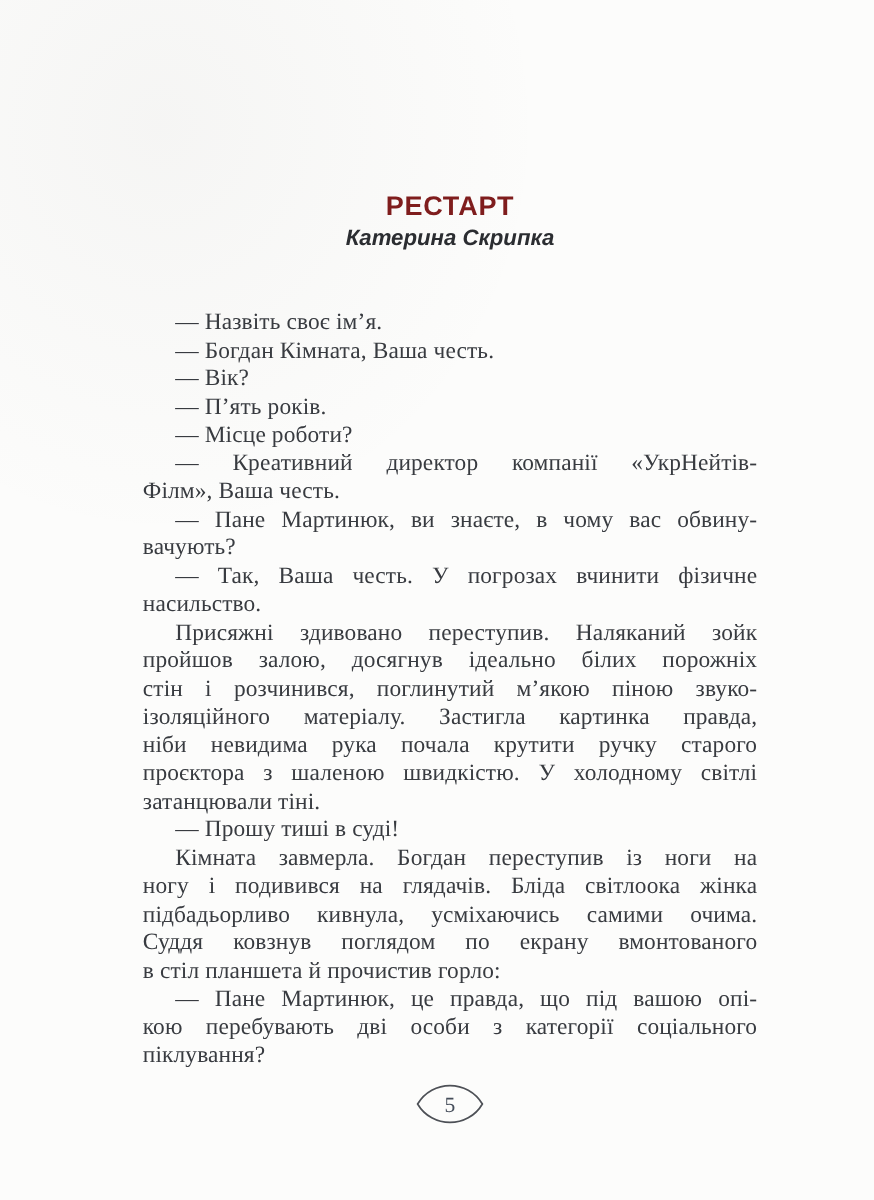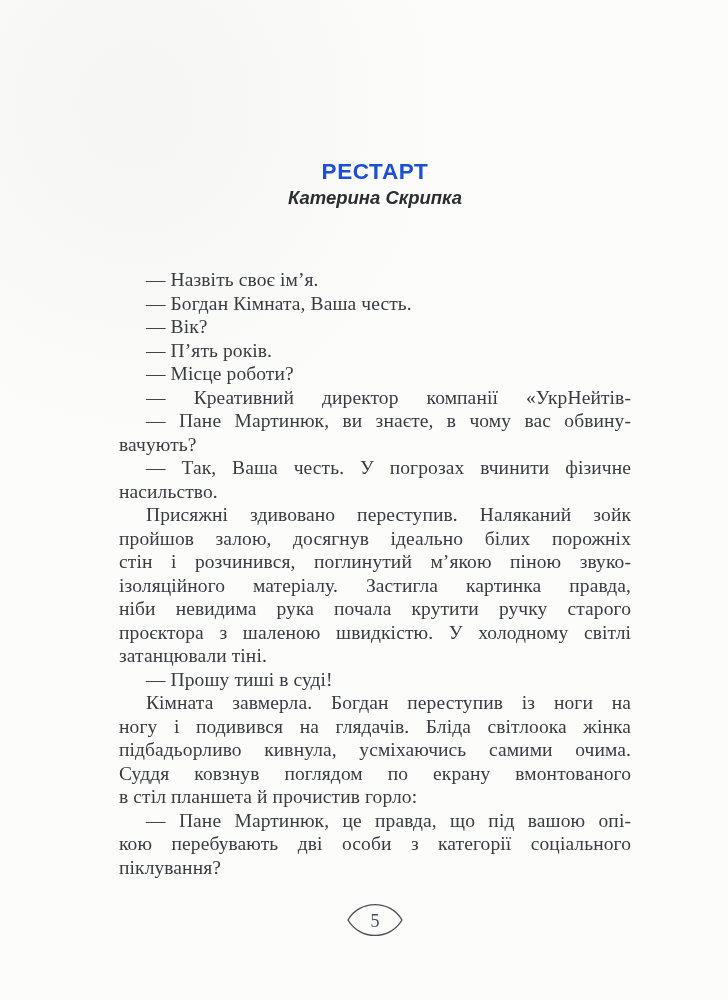--- a/index.html
+++ b/index.html
@@ -31,38 +31,38 @@
     top: 160px;
     left: 119px;
     width: 512px;
     margin: 0;
     text-align: center;
     font-family: "Liberation Sans", "DejaVu Sans", sans-serif;
     font-weight: bold;
     font-size: 22.5px;
     line-height: 24px;
     letter-spacing: 0.6px;
-    color: #1d4ed8;
+    color: #7f1d1d;
   }
   .story-author {
     position: absolute;
     top: 187px;
     left: 119px;
     width: 512px;
     text-align: center;
     font-family: "Liberation Sans", "DejaVu Sans", sans-serif;
     font-weight: bold;
     font-style: italic;
     font-size: 18.5px;
     line-height: 22px;
     color: #2b2d31;
   }
   .body-text {
     position: absolute;
-    top: 268px;
+    top: 257px;
     left: 119px;
     width: 512px;
     font-size: 19.5px;
     letter-spacing: 0.1px;
   }
   .line {
     height: 23.5px;
     line-height: 23.5px;
     overflow: hidden;
     text-align: left;
@@ -119,20 +119,21 @@
 
   <div class="story-author">Катерина Скрипка</div>
 
   <div class="body-text">
     <div class="line ind">— Назвіть своє ім’я.</div>
     <div class="line ind">— Богдан Кімната, Ваша честь.</div>
     <div class="line ind">— Вік?</div>
     <div class="line ind">— П’ять років.</div>
     <div class="line ind">— Місце роботи?</div>
     <div class="line ind just">— Креативний директор компанії «УкрНейтів-</div>
+    <div class="line">Філм», Ваша честь.</div>
     <div class="line ind just">— Пане Мартинюк, ви знаєте, в чому вас обвину-</div>
     <div class="line">вачують?</div>
     <div class="line ind just">— Так, Ваша честь. У погрозах вчинити фізичне</div>
     <div class="line">насильство.</div>
     <div class="line ind just">Присяжні здивовано переступив. Наляканий зойк</div>
     <div class="line just">пройшов залою, досягнув ідеально білих порожніх</div>
     <div class="line just">стін і розчинився, поглинутий м’якою піною звуко-</div>
     <div class="line just">ізоляційного матеріалу. Застигла картинка правда,</div>
     <div class="line just">ніби невидима рука почала крутити ручку старого</div>
     <div class="line just">проєктора з шаленою швидкістю. У холодному світлі</div>

